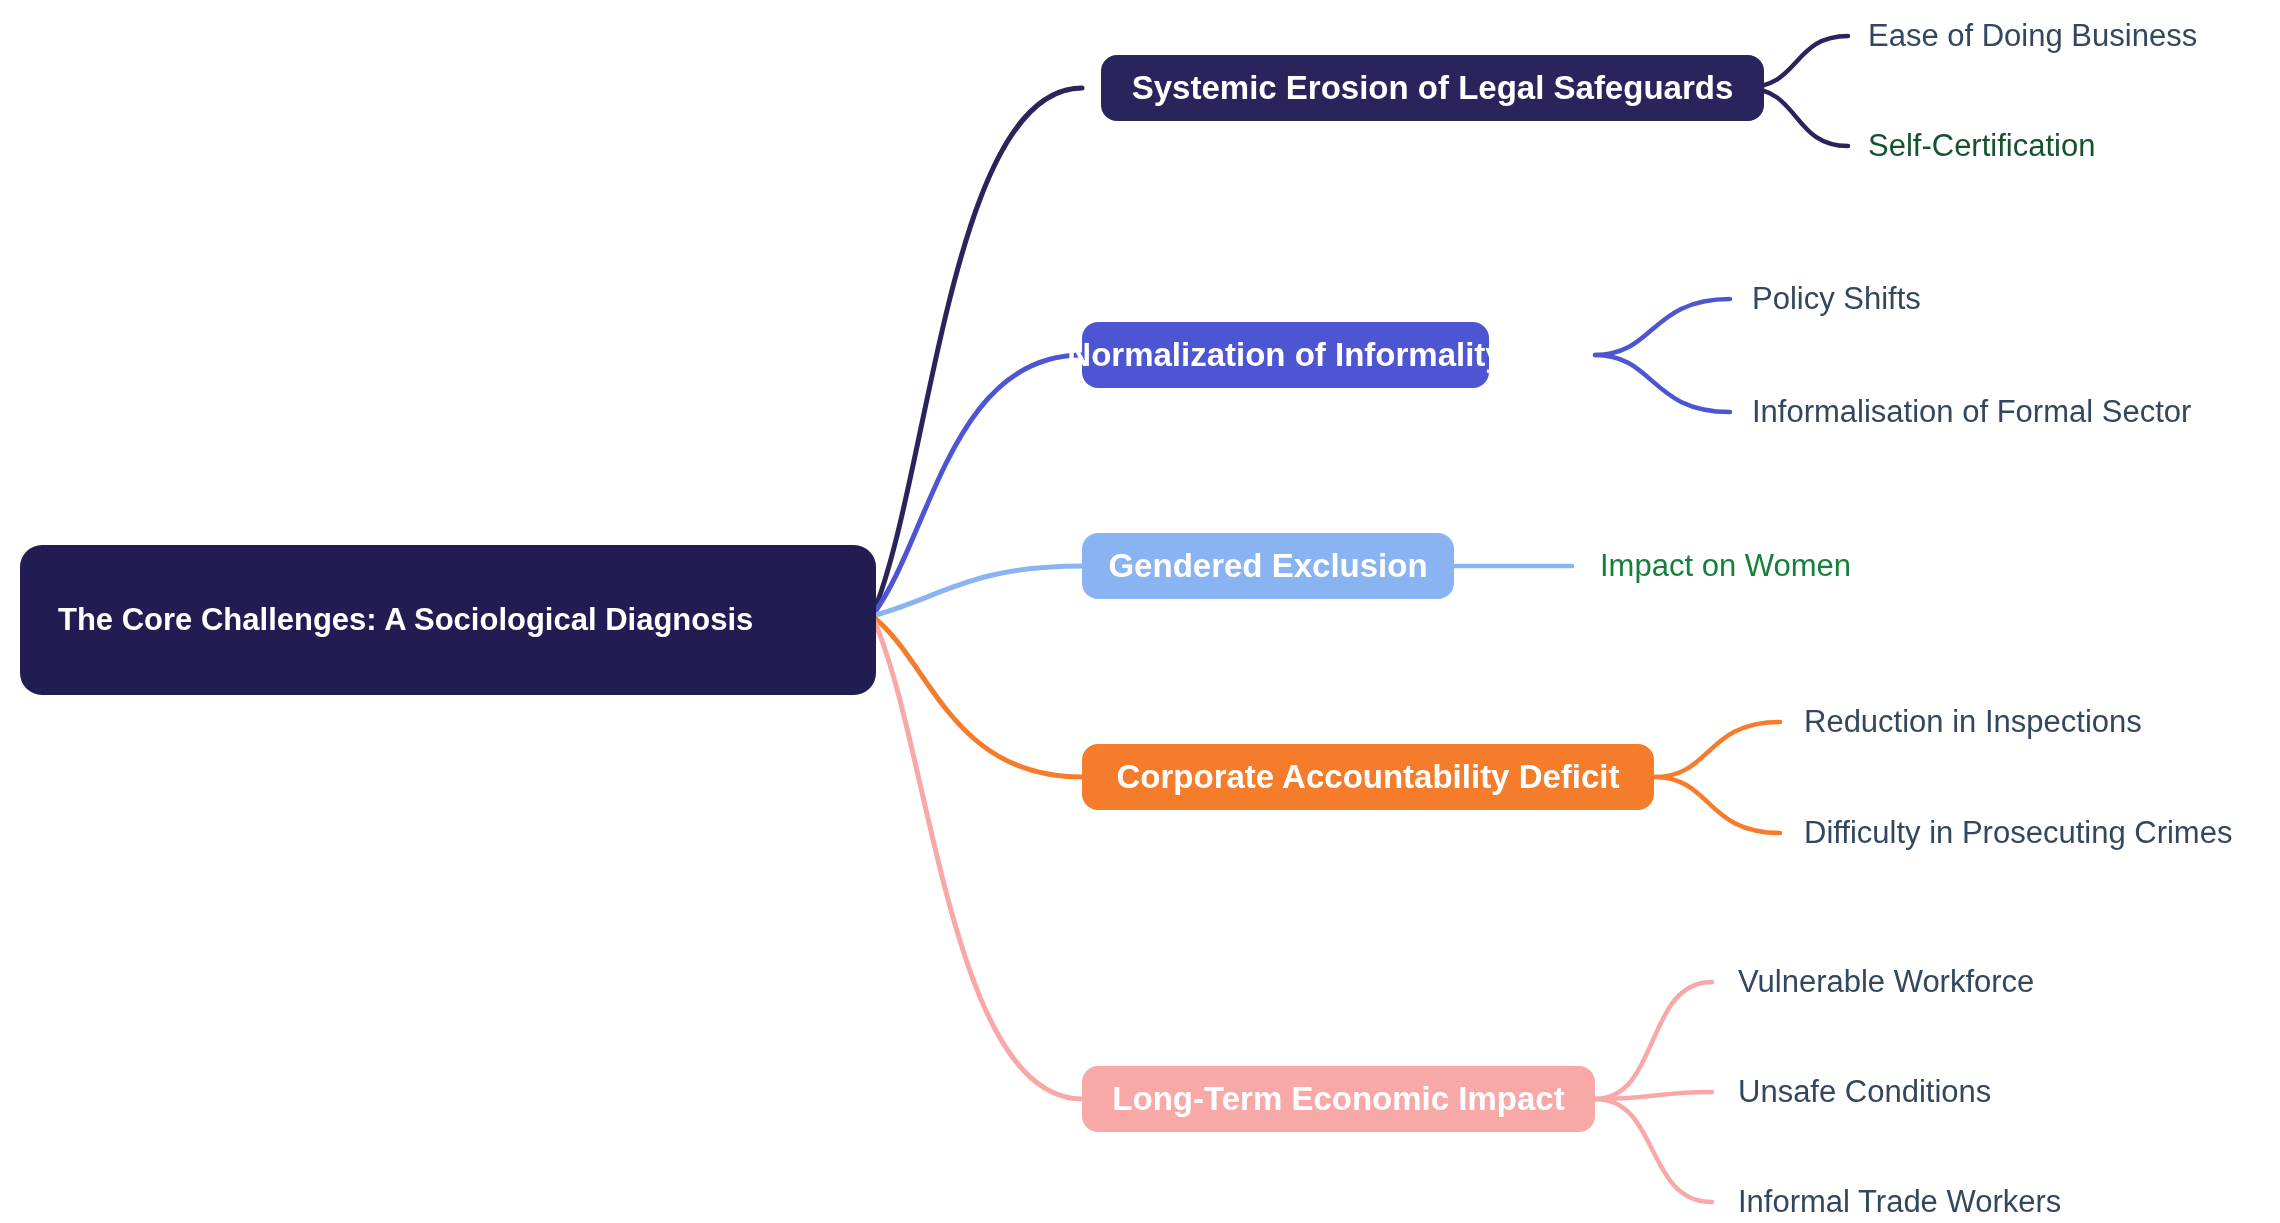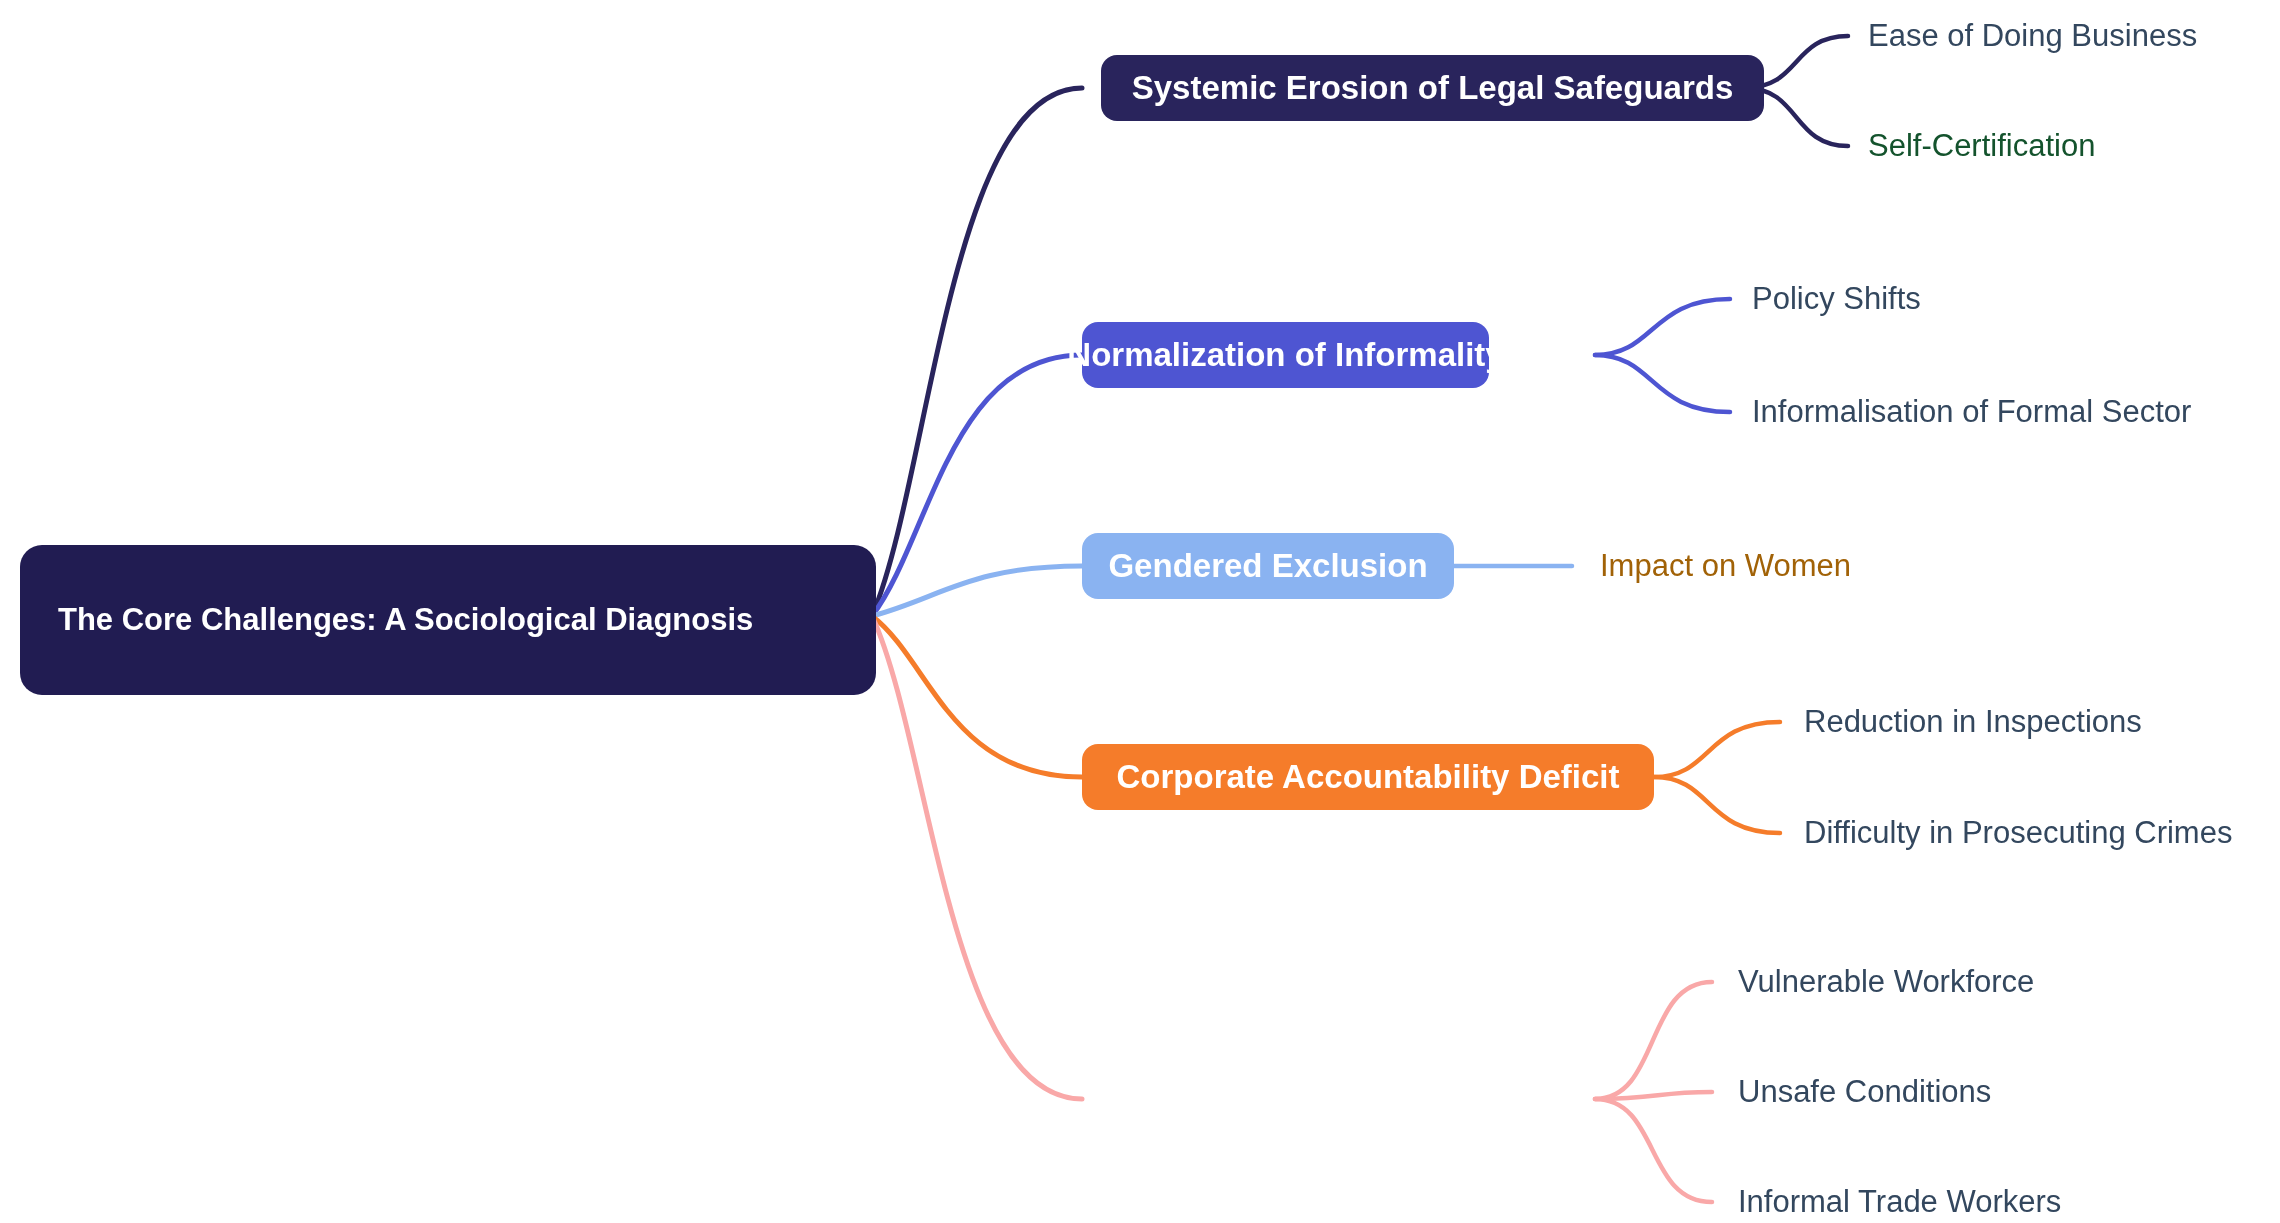--- a/index.html
+++ b/index.html
@@ -80,25 +80,26 @@
     <path stroke-width="4.5" d="M1595,1099 C1660,1099 1655,1092 1712,1092" stroke="#f9a8a8"></path>
     <path stroke-width="4.5" d="M1595,1099 C1660,1099 1645,1202 1712,1202" stroke="#f9a8a8"></path>
   </svg>
 
   <div class="node root" style="background: rgb(33, 28, 82);">The Core Challenges: A Sociological Diagnosis</div>
 
   <div class="node branch" style="left: 1094px; top: 55px; width: 663px; background: rgb(41, 36, 92); margin-left: 7px;">Systemic Erosion of Legal Safeguards</div>
   <div class="node branch" style="left: 1082px; top: 322px; width: 407px; background: rgb(78, 85, 210);">Normalization of Informality</div>
   <div class="node branch" style="left: 1082px; top: 533px; width: 372px; background: rgb(138, 179, 241);">Gendered Exclusion</div>
   <div class="node branch" style="left: 1082px; top: 744px; width: 572px; background: rgb(245, 124, 42);">Corporate Accountability Deficit</div>
+  <div class="node branch" style="left: 1082px; top: 1066px; width: 513px; background: rgb(249, 168, 168);">Long-Term Economic Impact</div>
 
   <div class="leaf" style="left: 1868px; top: 36px; color: rgb(51, 71, 94);">Ease of Doing Business</div>
   <div class="leaf" style="left: 1868px; top: 146px; color: #14532d;">Self-Certification</div>
   <div class="leaf" style="left: 1752px; top: 299px; color: rgb(51, 71, 94);">Policy Shifts</div>
   <div class="leaf" style="left: 1752px; top: 412px; color: rgb(51, 71, 94);">Informalisation of Formal Sector</div>
-  <div class="leaf" style="left: 1600px; top: 566px; color: #a16207;">Impact on Women</div>
+  <div class="leaf" style="left: 1600px; top: 566px; color: #15803d;">Impact on Women</div>
   <div class="leaf" style="left: 1804px; top: 722px; color: rgb(51, 71, 94);">Reduction in Inspections</div>
   <div class="leaf" style="left: 1804px; top: 833px; color: rgb(51, 71, 94);">Difficulty in Prosecuting Crimes</div>
   <div class="leaf" style="left: 1738px; top: 982px; color: rgb(51, 71, 94);">Vulnerable Workforce</div>
   <div class="leaf" style="left: 1738px; top: 1092px; color: rgb(51, 71, 94);">Unsafe Conditions</div>
   <div class="leaf" style="left: 1738px; top: 1202px; color: rgb(51, 71, 94);">Informal Trade Workers</div>
 
 </div>
 
 </body></html>

